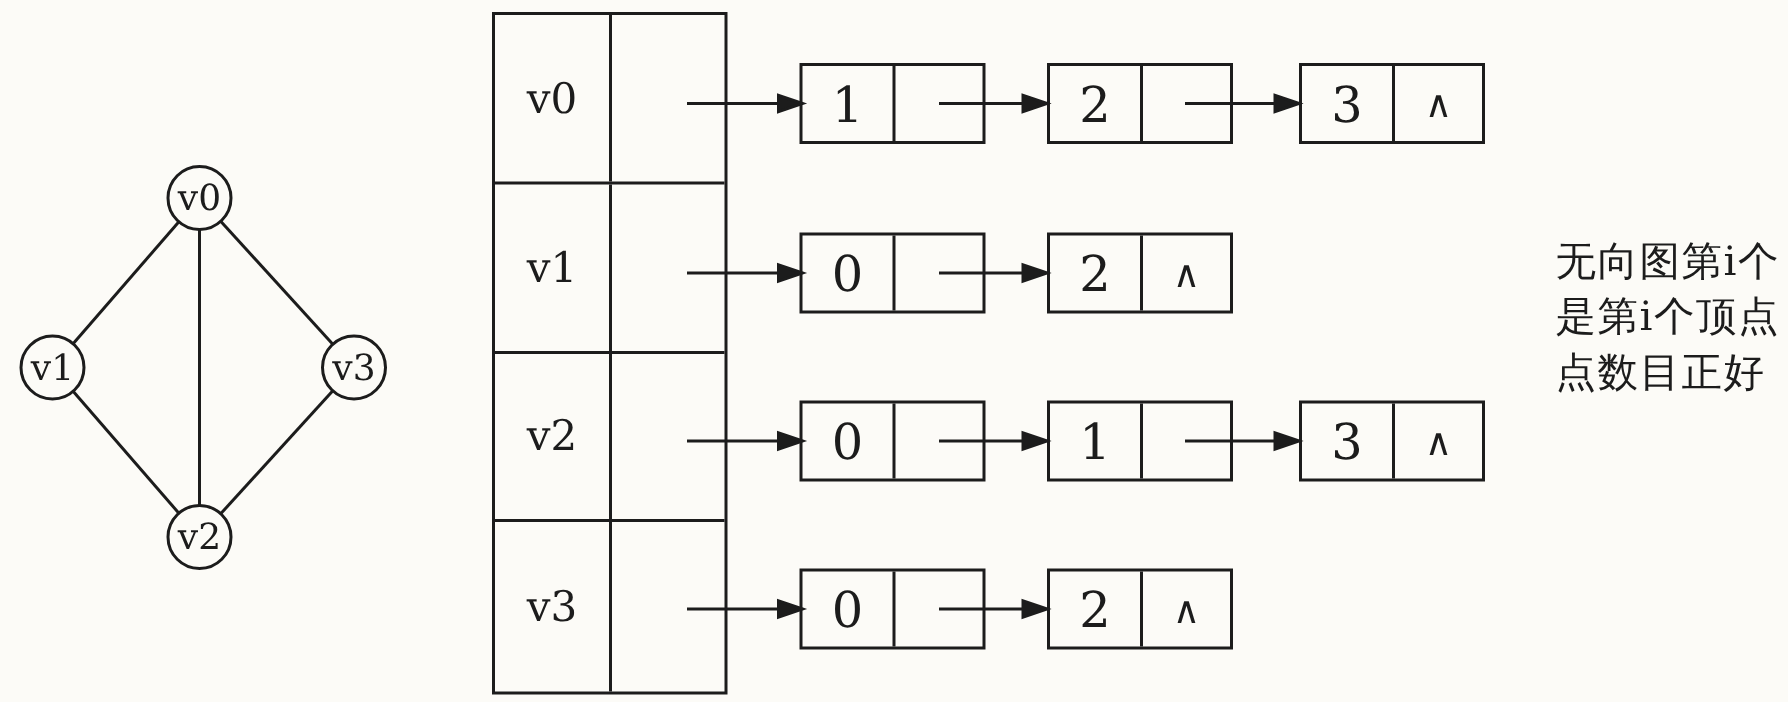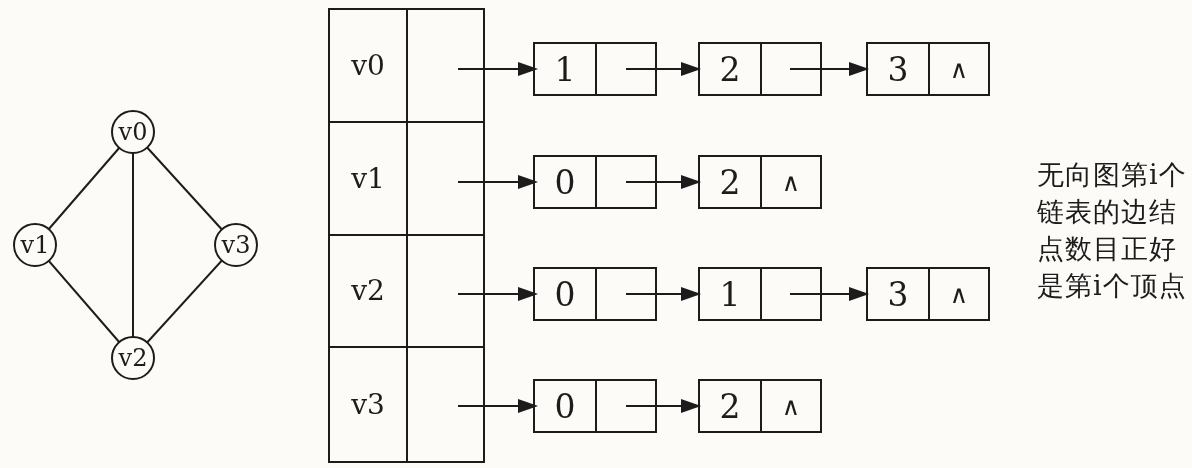--- a/index.html
+++ b/index.html
@@ -174,18 +174,17 @@
 
       <line x1="458" y1="406" x2="521" y2="406"></line>
       <polygon points="535,406 519,400.5 519,411.5"></polygon>
       <line x1="626" y1="406" x2="685" y2="406"></line>
       <polygon points="698,406 682,400.5 682,411.5"></polygon>
     </g>
   </svg>
 
   <div class="caption">
     <div>无向图第i个</div>
-    <div>链表的边结</div>
+    <div>是第i个顶点</div>
     <div>点数目正好</div>
-    <div>是第i个顶点</div>
   </div>
 
 </div>
 
 </body></html>

